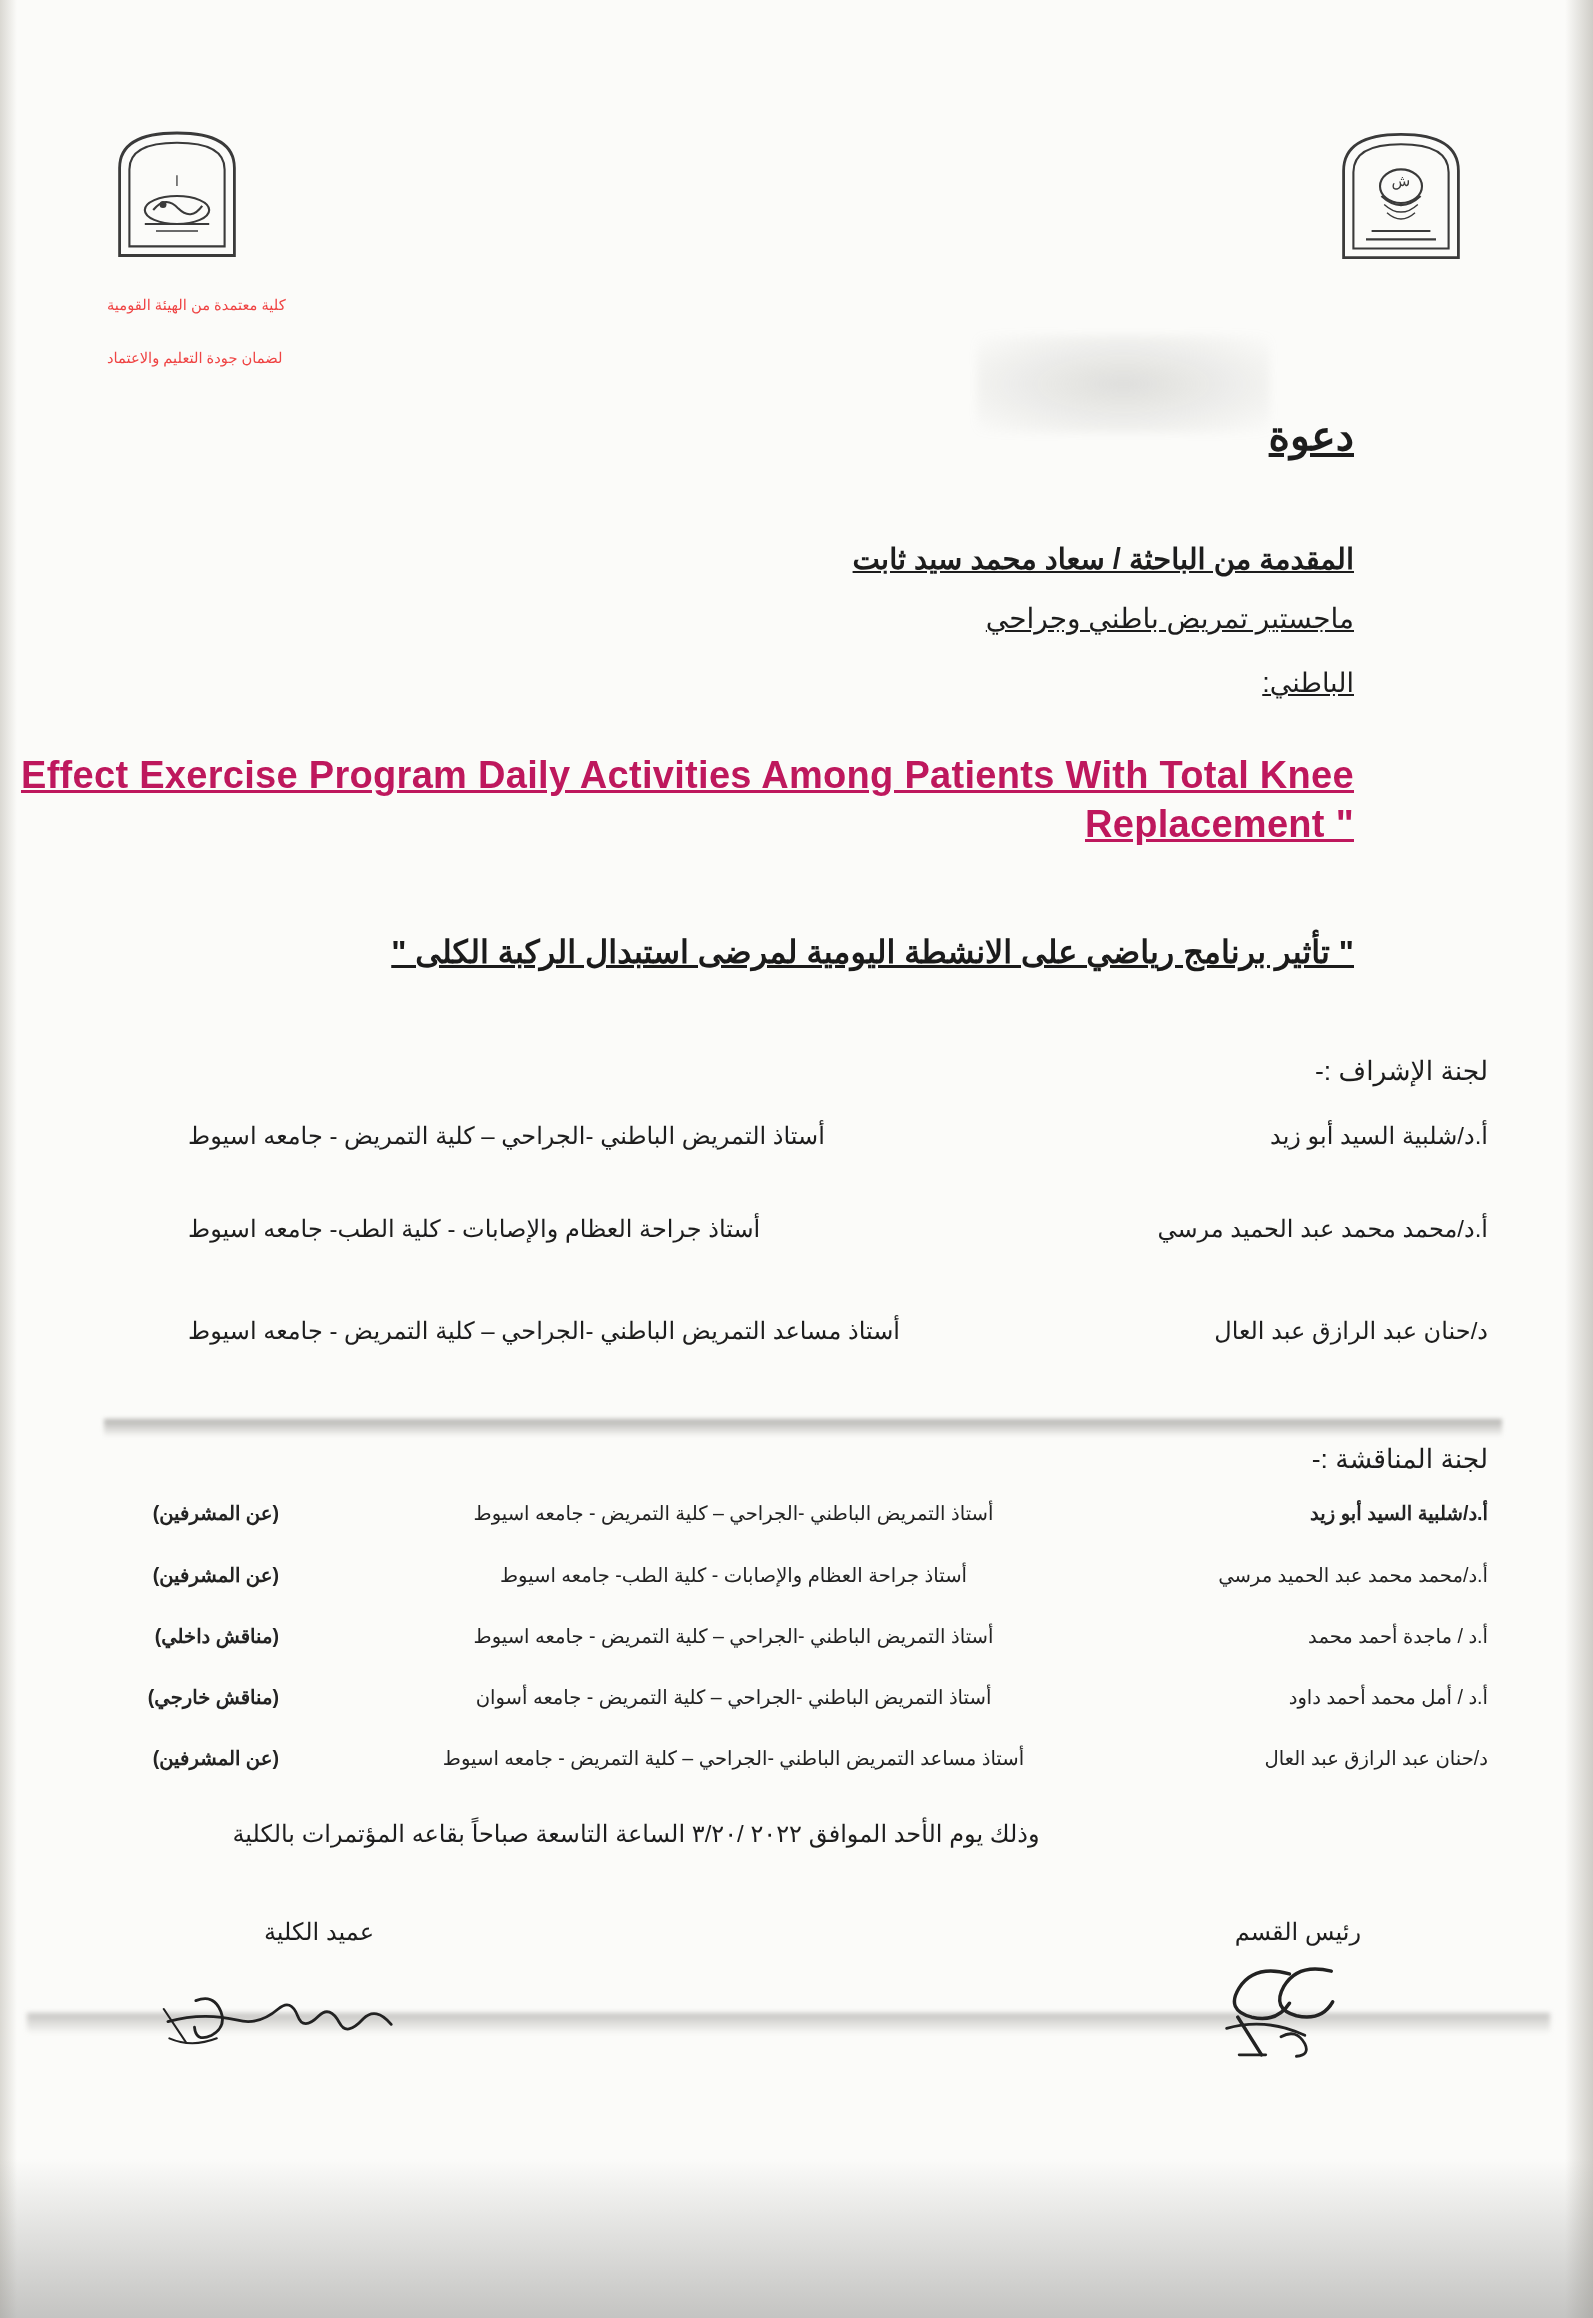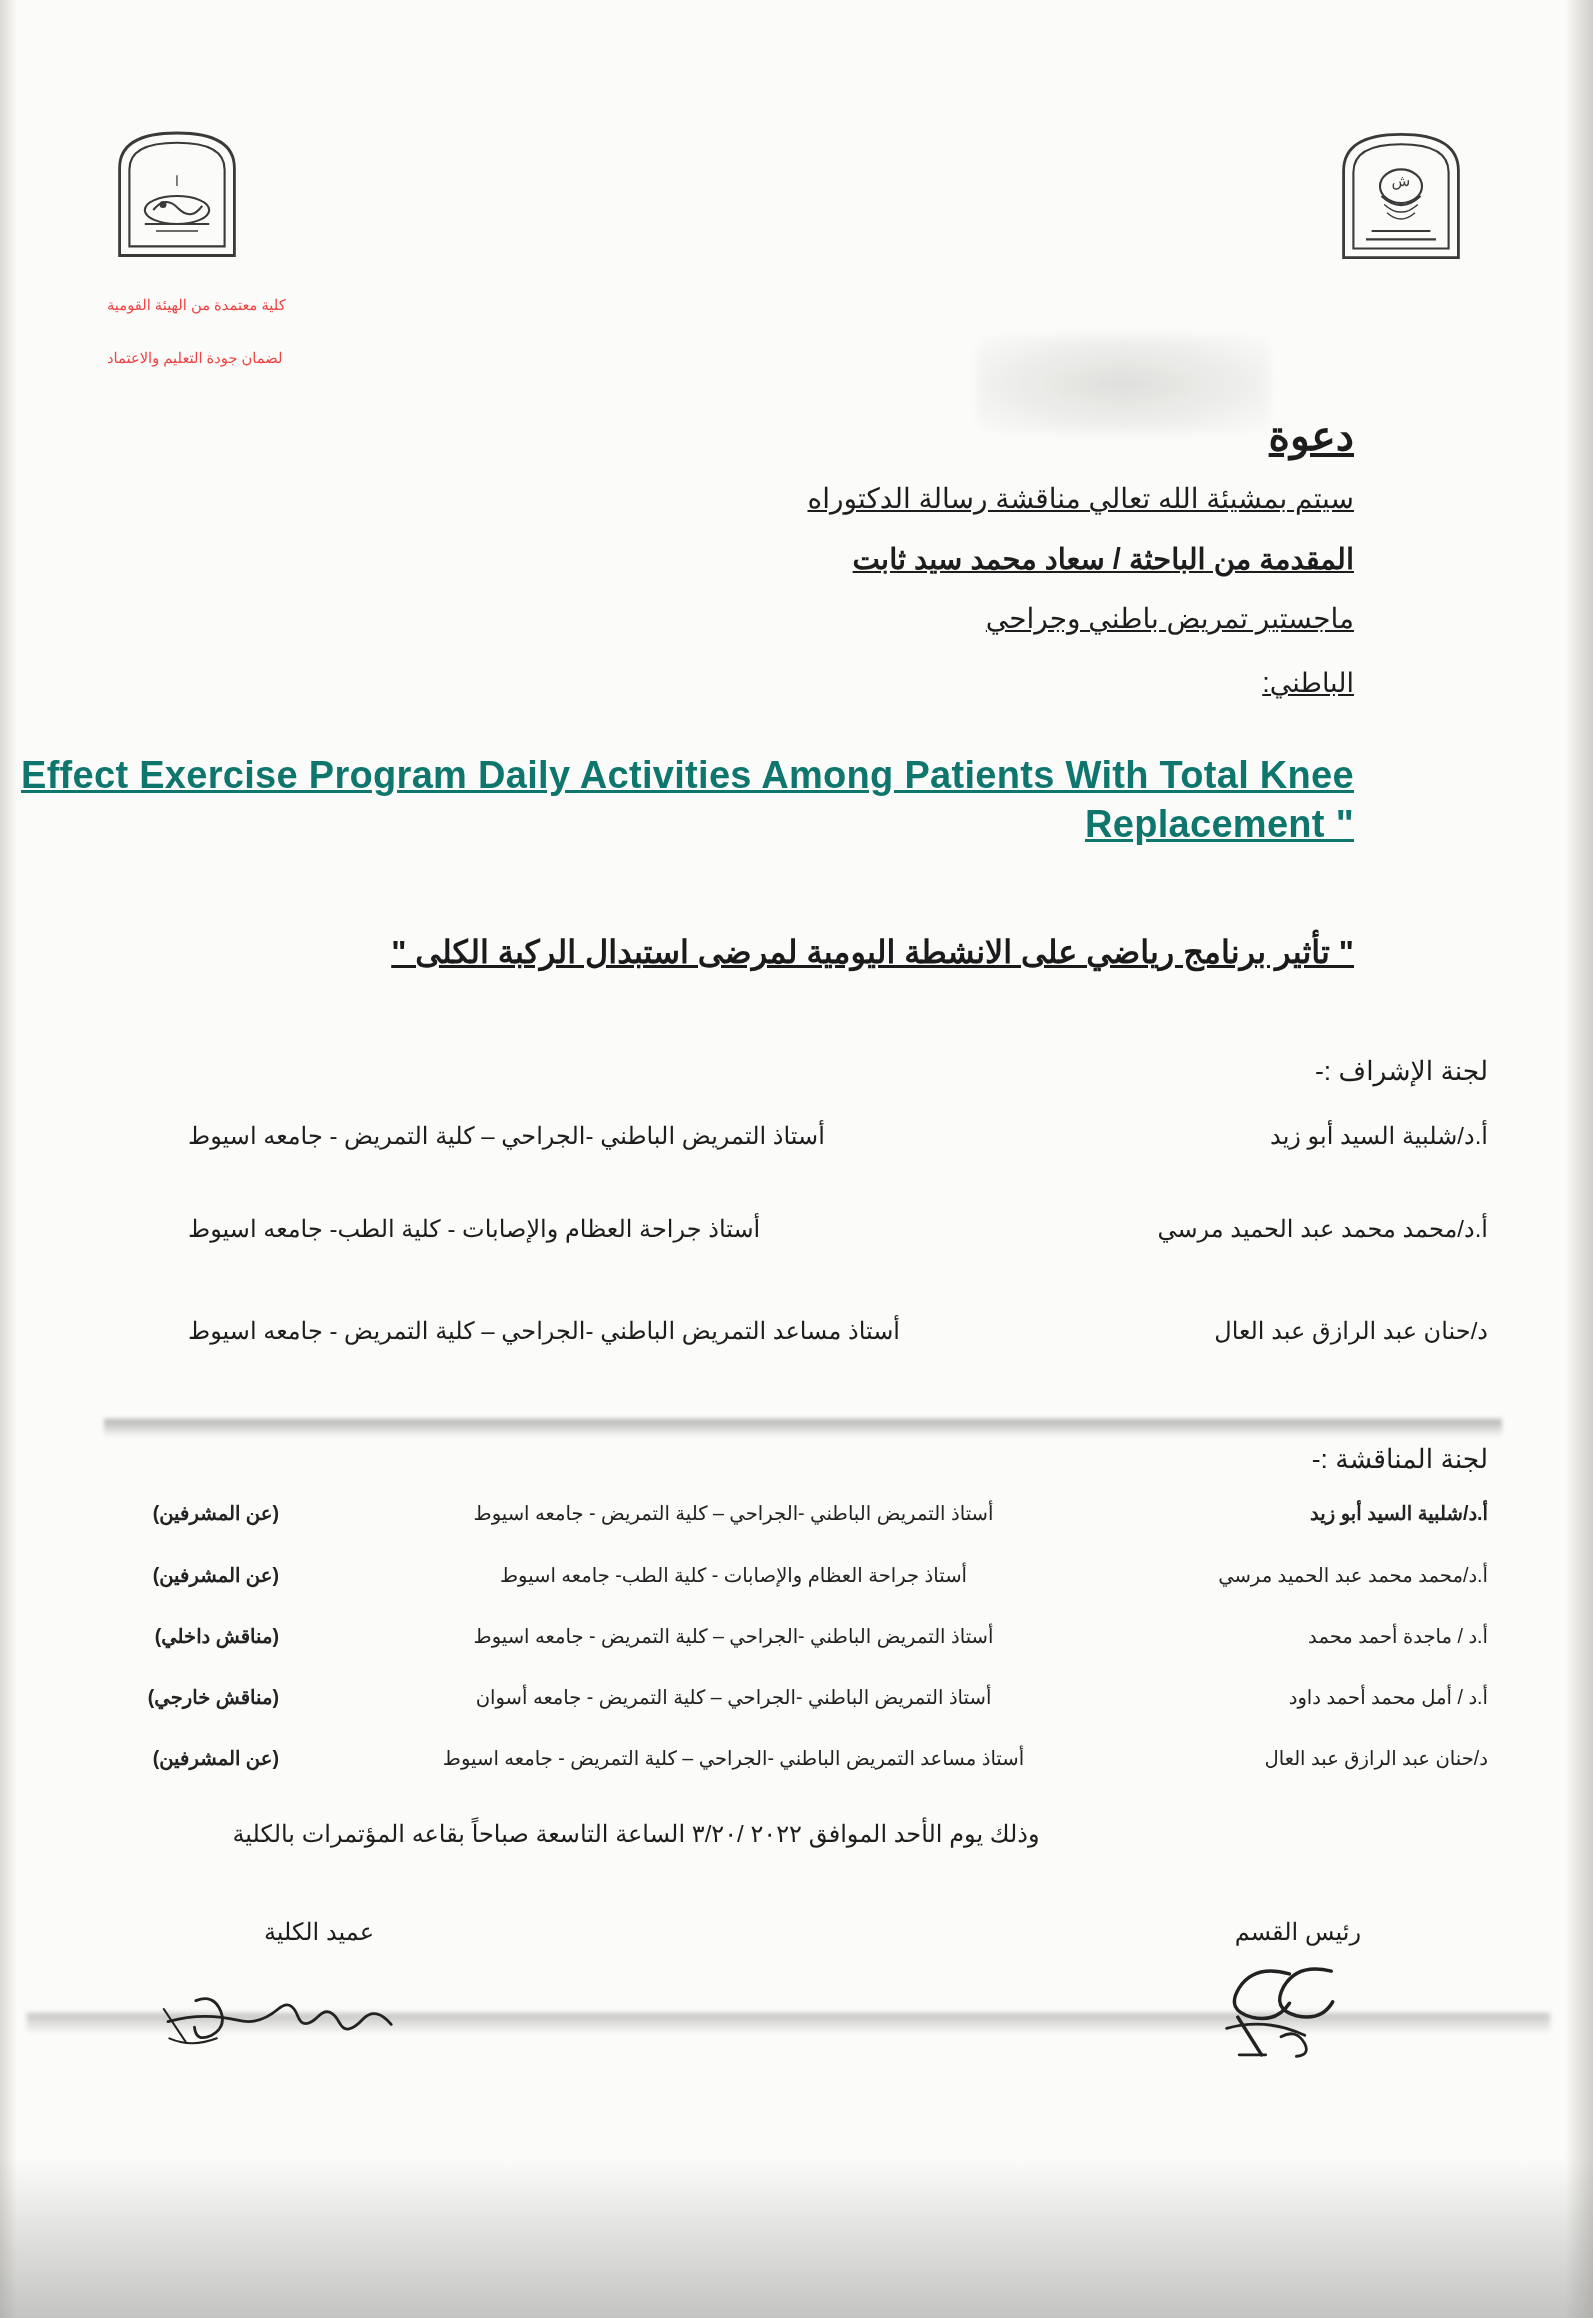--- a/index.html
+++ b/index.html
@@ -105,21 +105,21 @@
   .line-3 { top: 602px; font-size: 28px; }
   .line-4 { top: 667px; font-size: 27px; }
 
   .title-en {
     top: 751px;
     font-size: 38px;
     font-weight: 600;
     letter-spacing: 0.3px;
     direction: ltr;
     line-height: 1.28;
-    color: #0f766e;
+    color: #be185d;
   }
   .title-ar {
     top: 933px;
     font-size: 32px;
     font-weight: 700;
     color: #1b1b1b;
   }
 
   
   .section-label {
@@ -236,21 +236,20 @@
       <path d="M48 150 L132 150" stroke="#3a3a3a" stroke-width="3"></path>
       <path d="M40 162 L140 162" stroke="#3a3a3a" stroke-width="3"></path>
       <text x="90" y="86" font-size="22" text-anchor="middle" fill="#3a3a3a" font-family="'Liberation Sans', sans-serif">ش</text>
     </svg>
   </div>
 
   <div class="accred-text accred-line1">كلية معتمدة من الهيئة القومية</div>
   <div class="accred-text accred-line2">لضمان جودة التعليم والاعتماد</div>
 
   <div class="center-block doc-title">دعوة</div>
-  <div class="center-block line-1">سيتم بمشيئة الله تعالي مناقشة رسالة الدكتوراه</div>
   <div class="center-block line-2">المقدمة من الباحثة / سعاد محمد سيد ثابت</div>
   <div class="center-block line-3">ماجستير تمريض باطني وجراحي</div>
   <div class="center-block line-4">الباطني:</div>
 
   <div class="center-block title-en">Effect Exercise Program Daily Activities Among Patients With Total Knee Replacement "</div>
   <div class="center-block title-ar">" تأثير برنامج رياضي على الانشطة اليومية لمرضى استبدال الركبة الكلى "</div>
 
   <div class="section-label label-supervision">لجنة الإشراف :-</div>
 
   <div class="sup-row sup-1">

